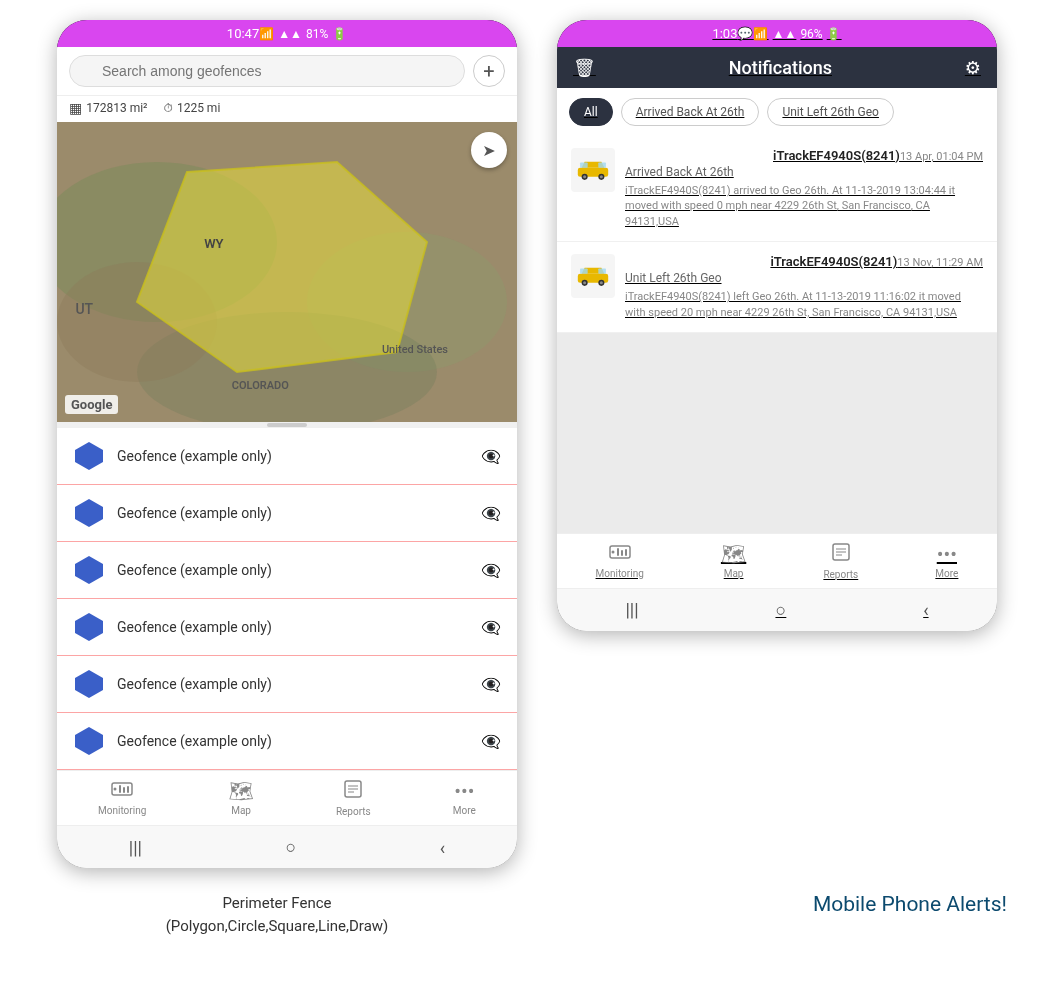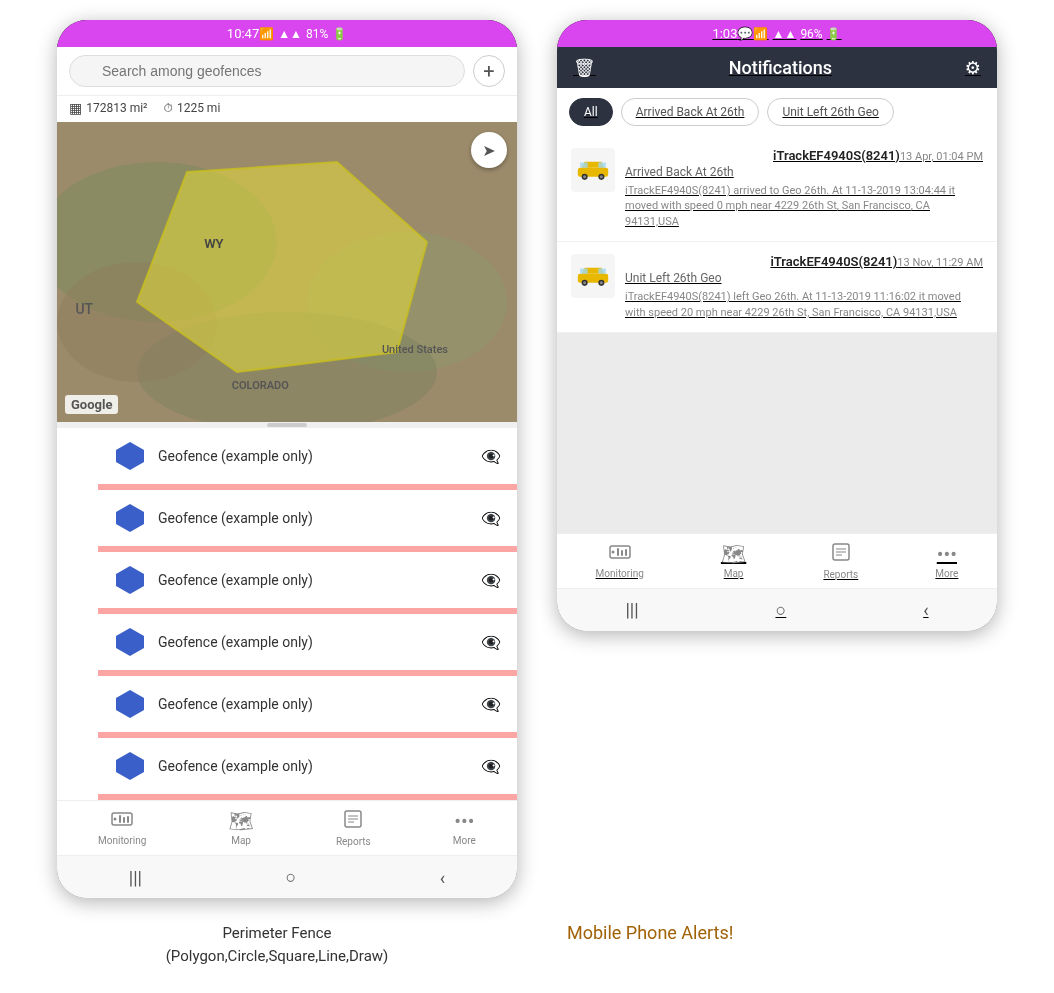--- a/index.html
+++ b/index.html
@@ -179,22 +179,21 @@
       border-radius: 2px;
     }
     
     .geo-list {
       background: #fff;
     }
     .geo-item {
       display: flex;
       align-items: center;
       padding: 12px 16px;
-      border-bottom: 6px solid #fca5a5;
-      margin-left: 41px;
+      border-bottom: 1px solid #fca5a5;
     }
     .geo-icon {
       width: 32px;
       height: 32px;
       margin-right: 12px;
       flex-shrink: 0;
     }
     .geo-name {
       flex: 1;
       font-size: 14px;
@@ -347,23 +346,23 @@
     }
     .caption {
       width: 460px;
       text-align: center;
       font-size: 15px;
       color: #333;
       line-height: 1.5;
     }
     .caption-right {
       width: 440px;
-      text-align: left;
-      font-size: 18px;
-      color: #a16207;
+      text-align: right;
+      font-size: 21px;
+      color: #0c4a6e;
     }
     
     .map-polygon-svg {
       position: absolute;
       top: 0;
       left: 0;
       width: 100%;
       height: 100%;
     }
   </style>

